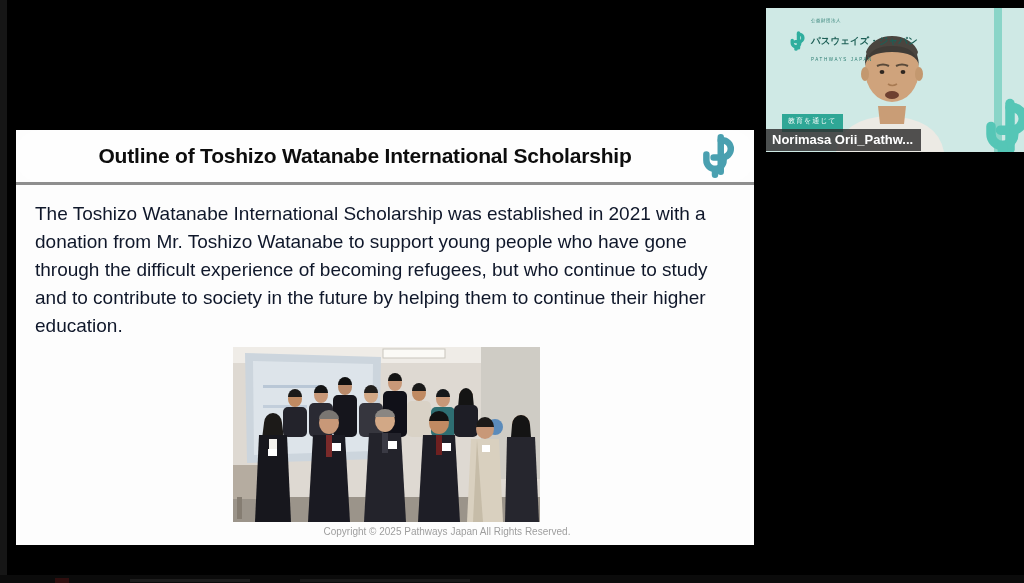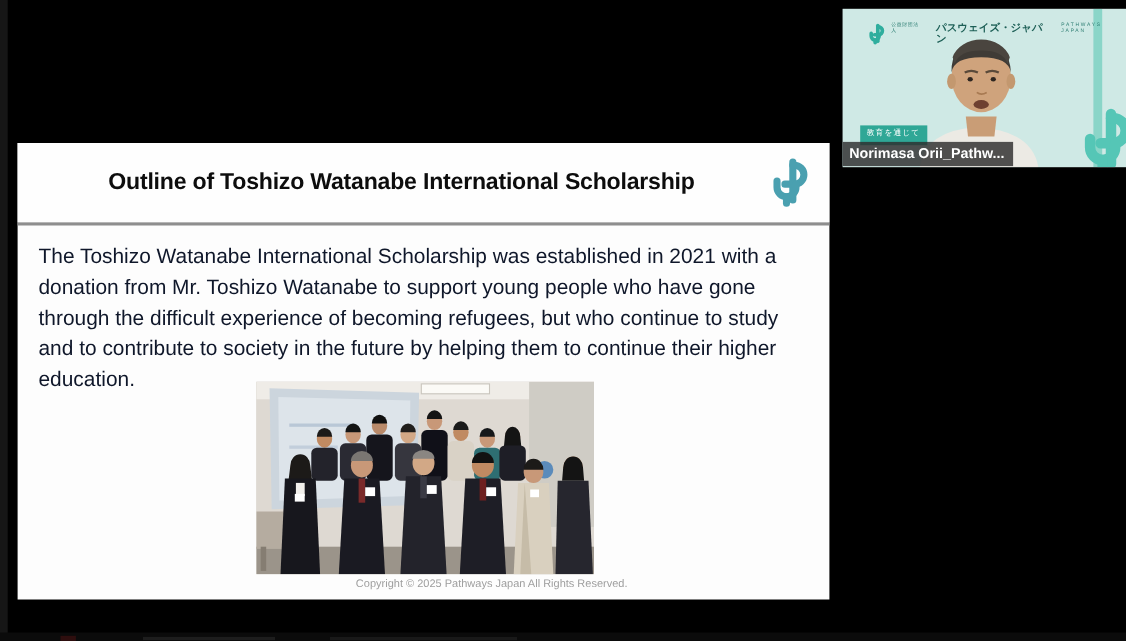--- a/index.html
+++ b/index.html
@@ -9,35 +9,35 @@
 
   
   .edge-left { position:absolute; left:0; top:0; width:7px; height:583px; background:#161616; }
   .edge-bottom { position:absolute; left:0; top:575px; width:1024px; height:8px; background:#0b0b0b; }
   .artifact-red { position:absolute; left:55px; top:578px; width:14px; height:5px; background:#2e0e0e; }
   .artifact-a { position:absolute; left:130px; top:579px; width:120px; height:3px; background:#1d1d1d; }
   .artifact-b { position:absolute; left:300px; top:579px; width:170px; height:3px; background:#191919; }
 
   
   .slide { position:absolute; left:16px; top:130px; width:738px; height:415px; background:#fdfdfd; }
-  .slide-header { position:relative; height:72px; display:flex; align-items:center; background:#fefefe; }
+  .slide-header { position:relative; height:52px; display:flex; align-items:center; background:#fefefe;border-radius:24px; }
   .slide-title { flex:1; text-align:center; font-size:21px; font-weight:bold; color:#0d0d0d; letter-spacing:-0.2px; padding-left:30px; }
   .slide-logo { width:46px; height:50px; margin:0 16px 0 8px; flex:0 0 auto; }
   .slide-divider { height:3px; background:#8e8e8e; }
   .slide-body { padding:15px 19px 0 19px; font-size:19px; line-height:28px; color:#0f172a; }
   .slide-photo { position:absolute; left:217px; top:217px; width:307px; height:175px; background:#d8d4cd; }
   .slide-photo svg { display:block; }
   .slide-copyright { position:absolute; left:0; top:396px; width:862px; text-align:center; font-size:10px; color:#9e9e9e; }
 
   
   .video-tile { position:absolute; left:766px; top:8px; width:258px; height:144px; background:#cfe9e5; overflow:hidden; }
   .video-bg { position:absolute; left:0; top:0; }
   .brand { position:absolute; left:20px; top:11px; display:flex; align-items:center; gap:5px; }
   .brand-mark { width:20px; height:24px; }
-  .brand-text { display:flex; flex-direction:row; line-height:1.05;gap:12px; }
+  .brand-text { display:flex; flex-direction:column; line-height:1.05;gap:12px; }
   .brand-small { font-size:4.5px; color:#2b7c71; letter-spacing:0.5px; }
   .brand-ja { font-size:9.5px; font-weight:bold; color:#1d5f56; }
   .brand-en { font-size:4.5px; color:#2b7c71; letter-spacing:1.6px; }
   .tagline-badge { position:absolute; left:16px; bottom:20px; background:#2fa796; color:#fff; font-size:7px; padding:2px 6px 6px 6px; letter-spacing:1px; z-index:1; }
   .name-tag { position:absolute; left:0; bottom:1px; z-index:2; background:rgba(45,45,45,0.82); color:#fff; font-size:13px; font-weight:bold; padding:3px 8px 4px 6px; white-space:nowrap; }
 </style>
 </head>
 <body>
 
 <div class="stage">

